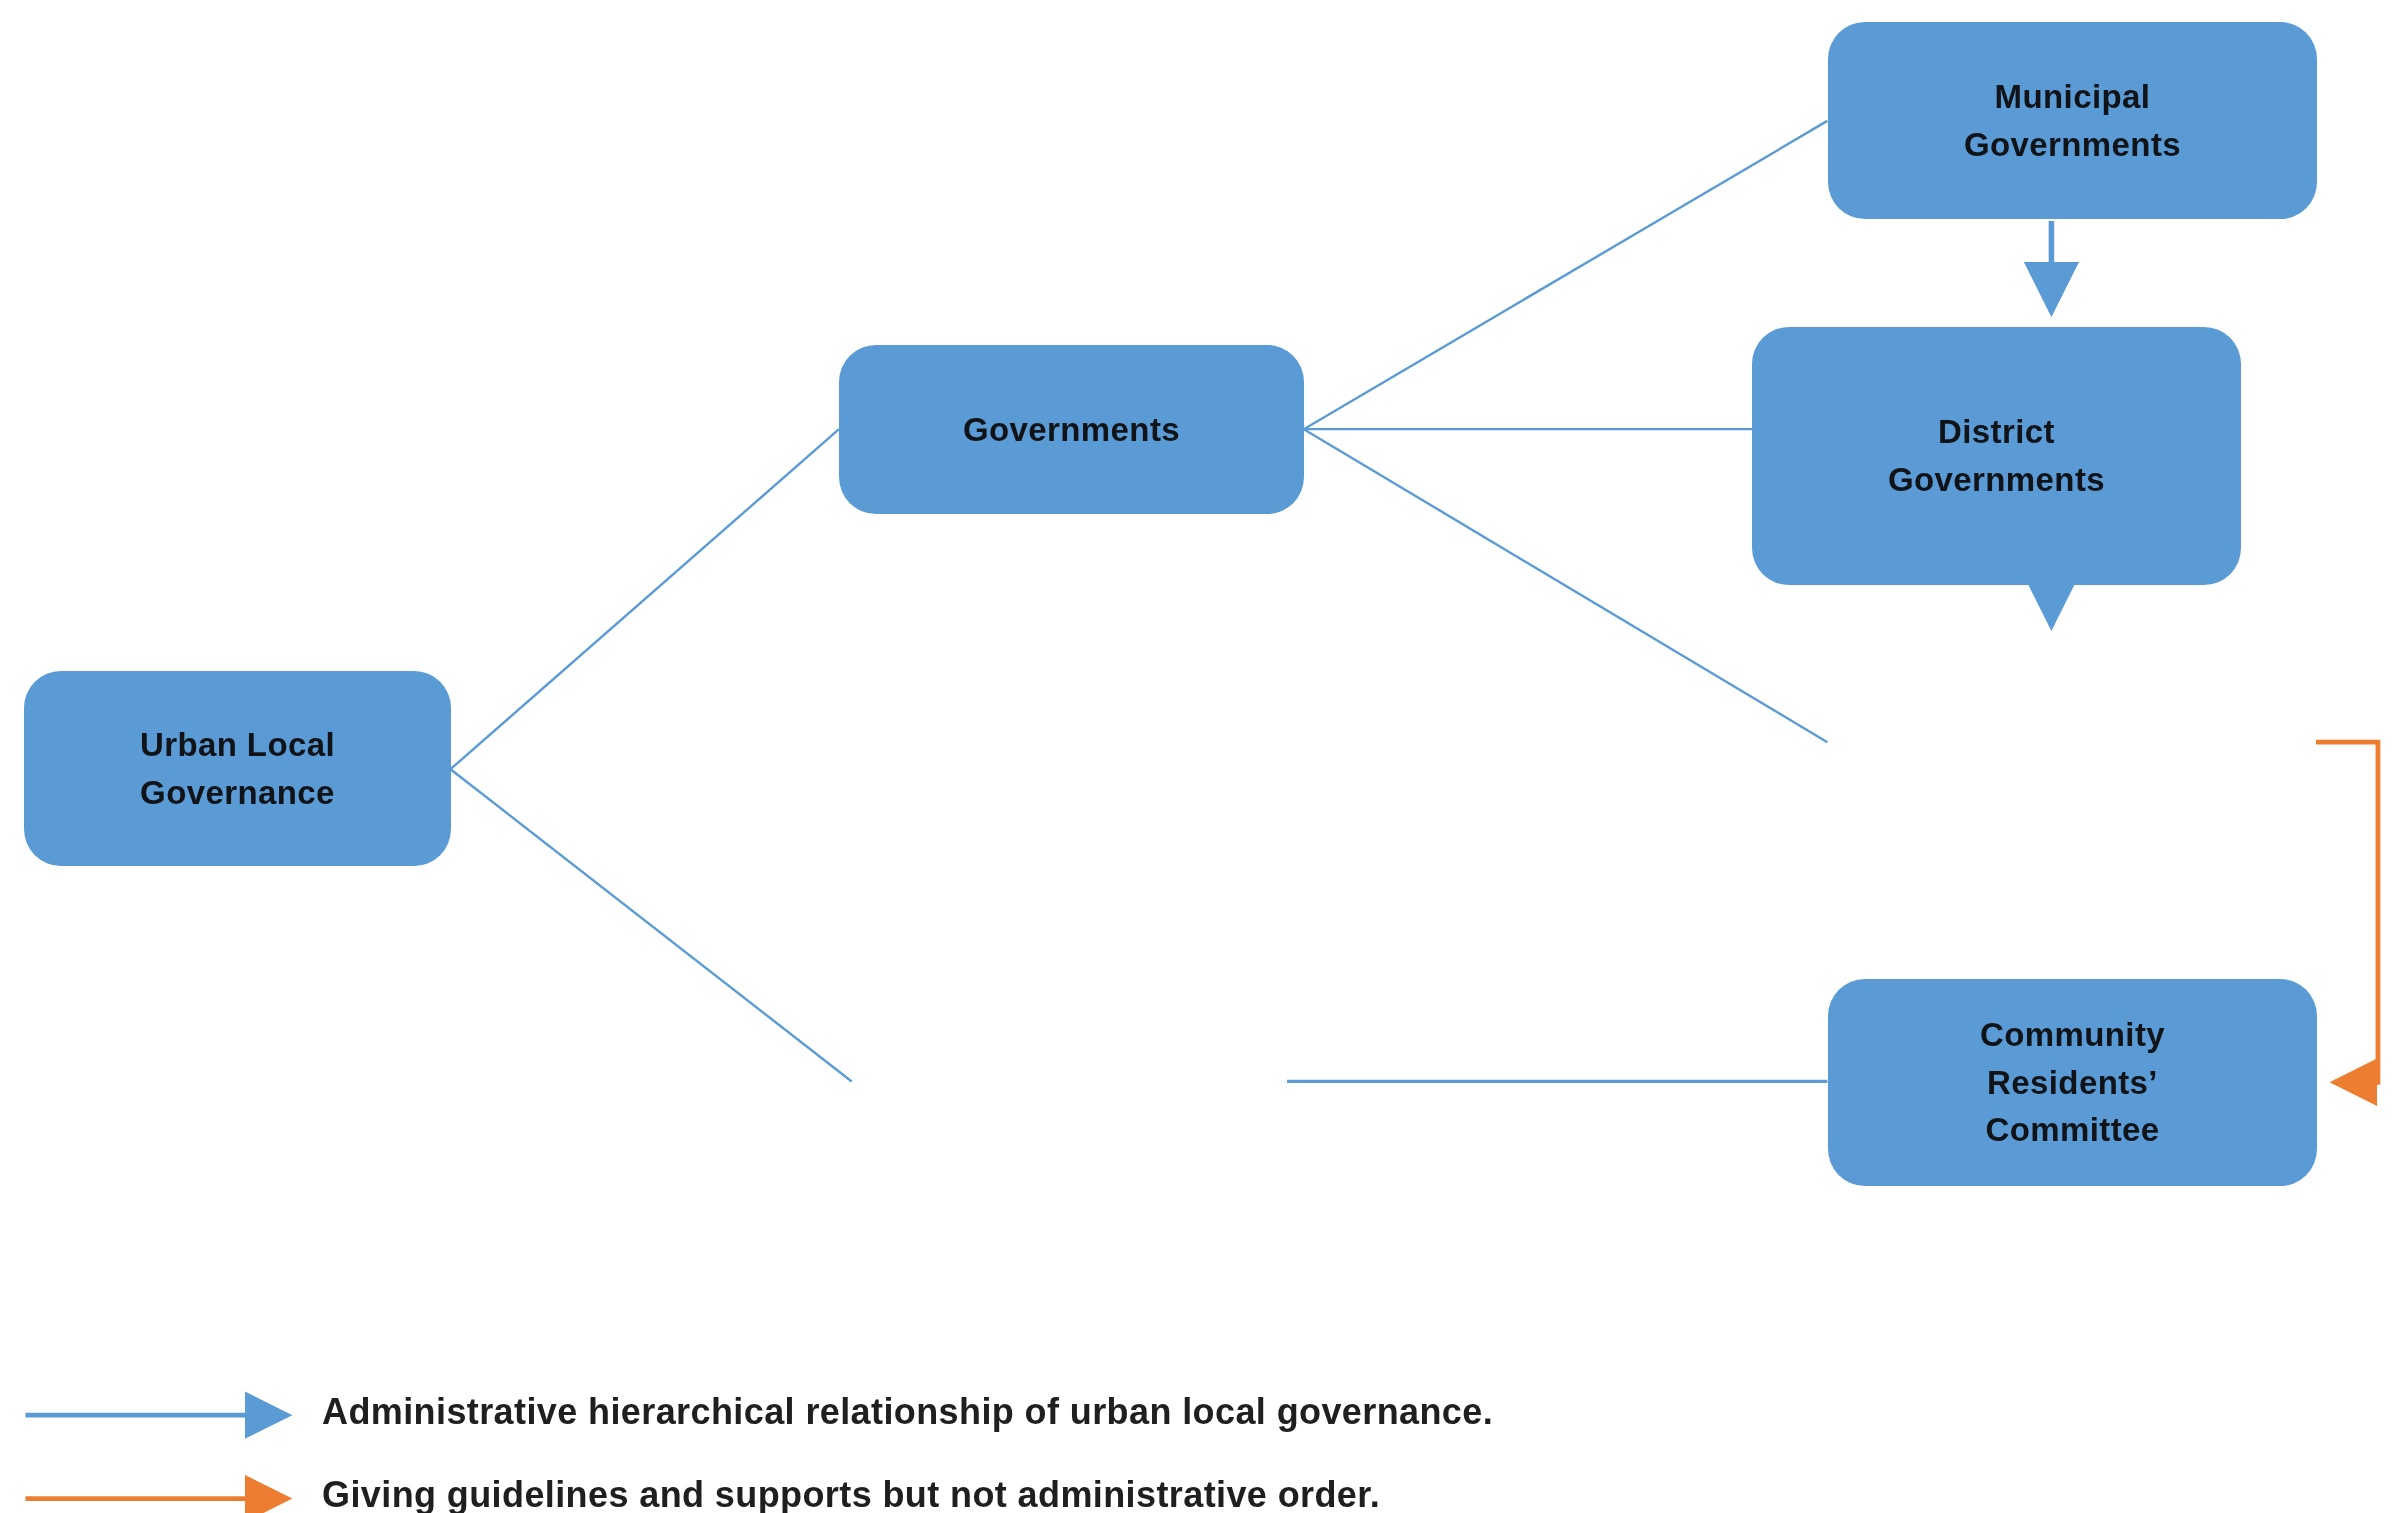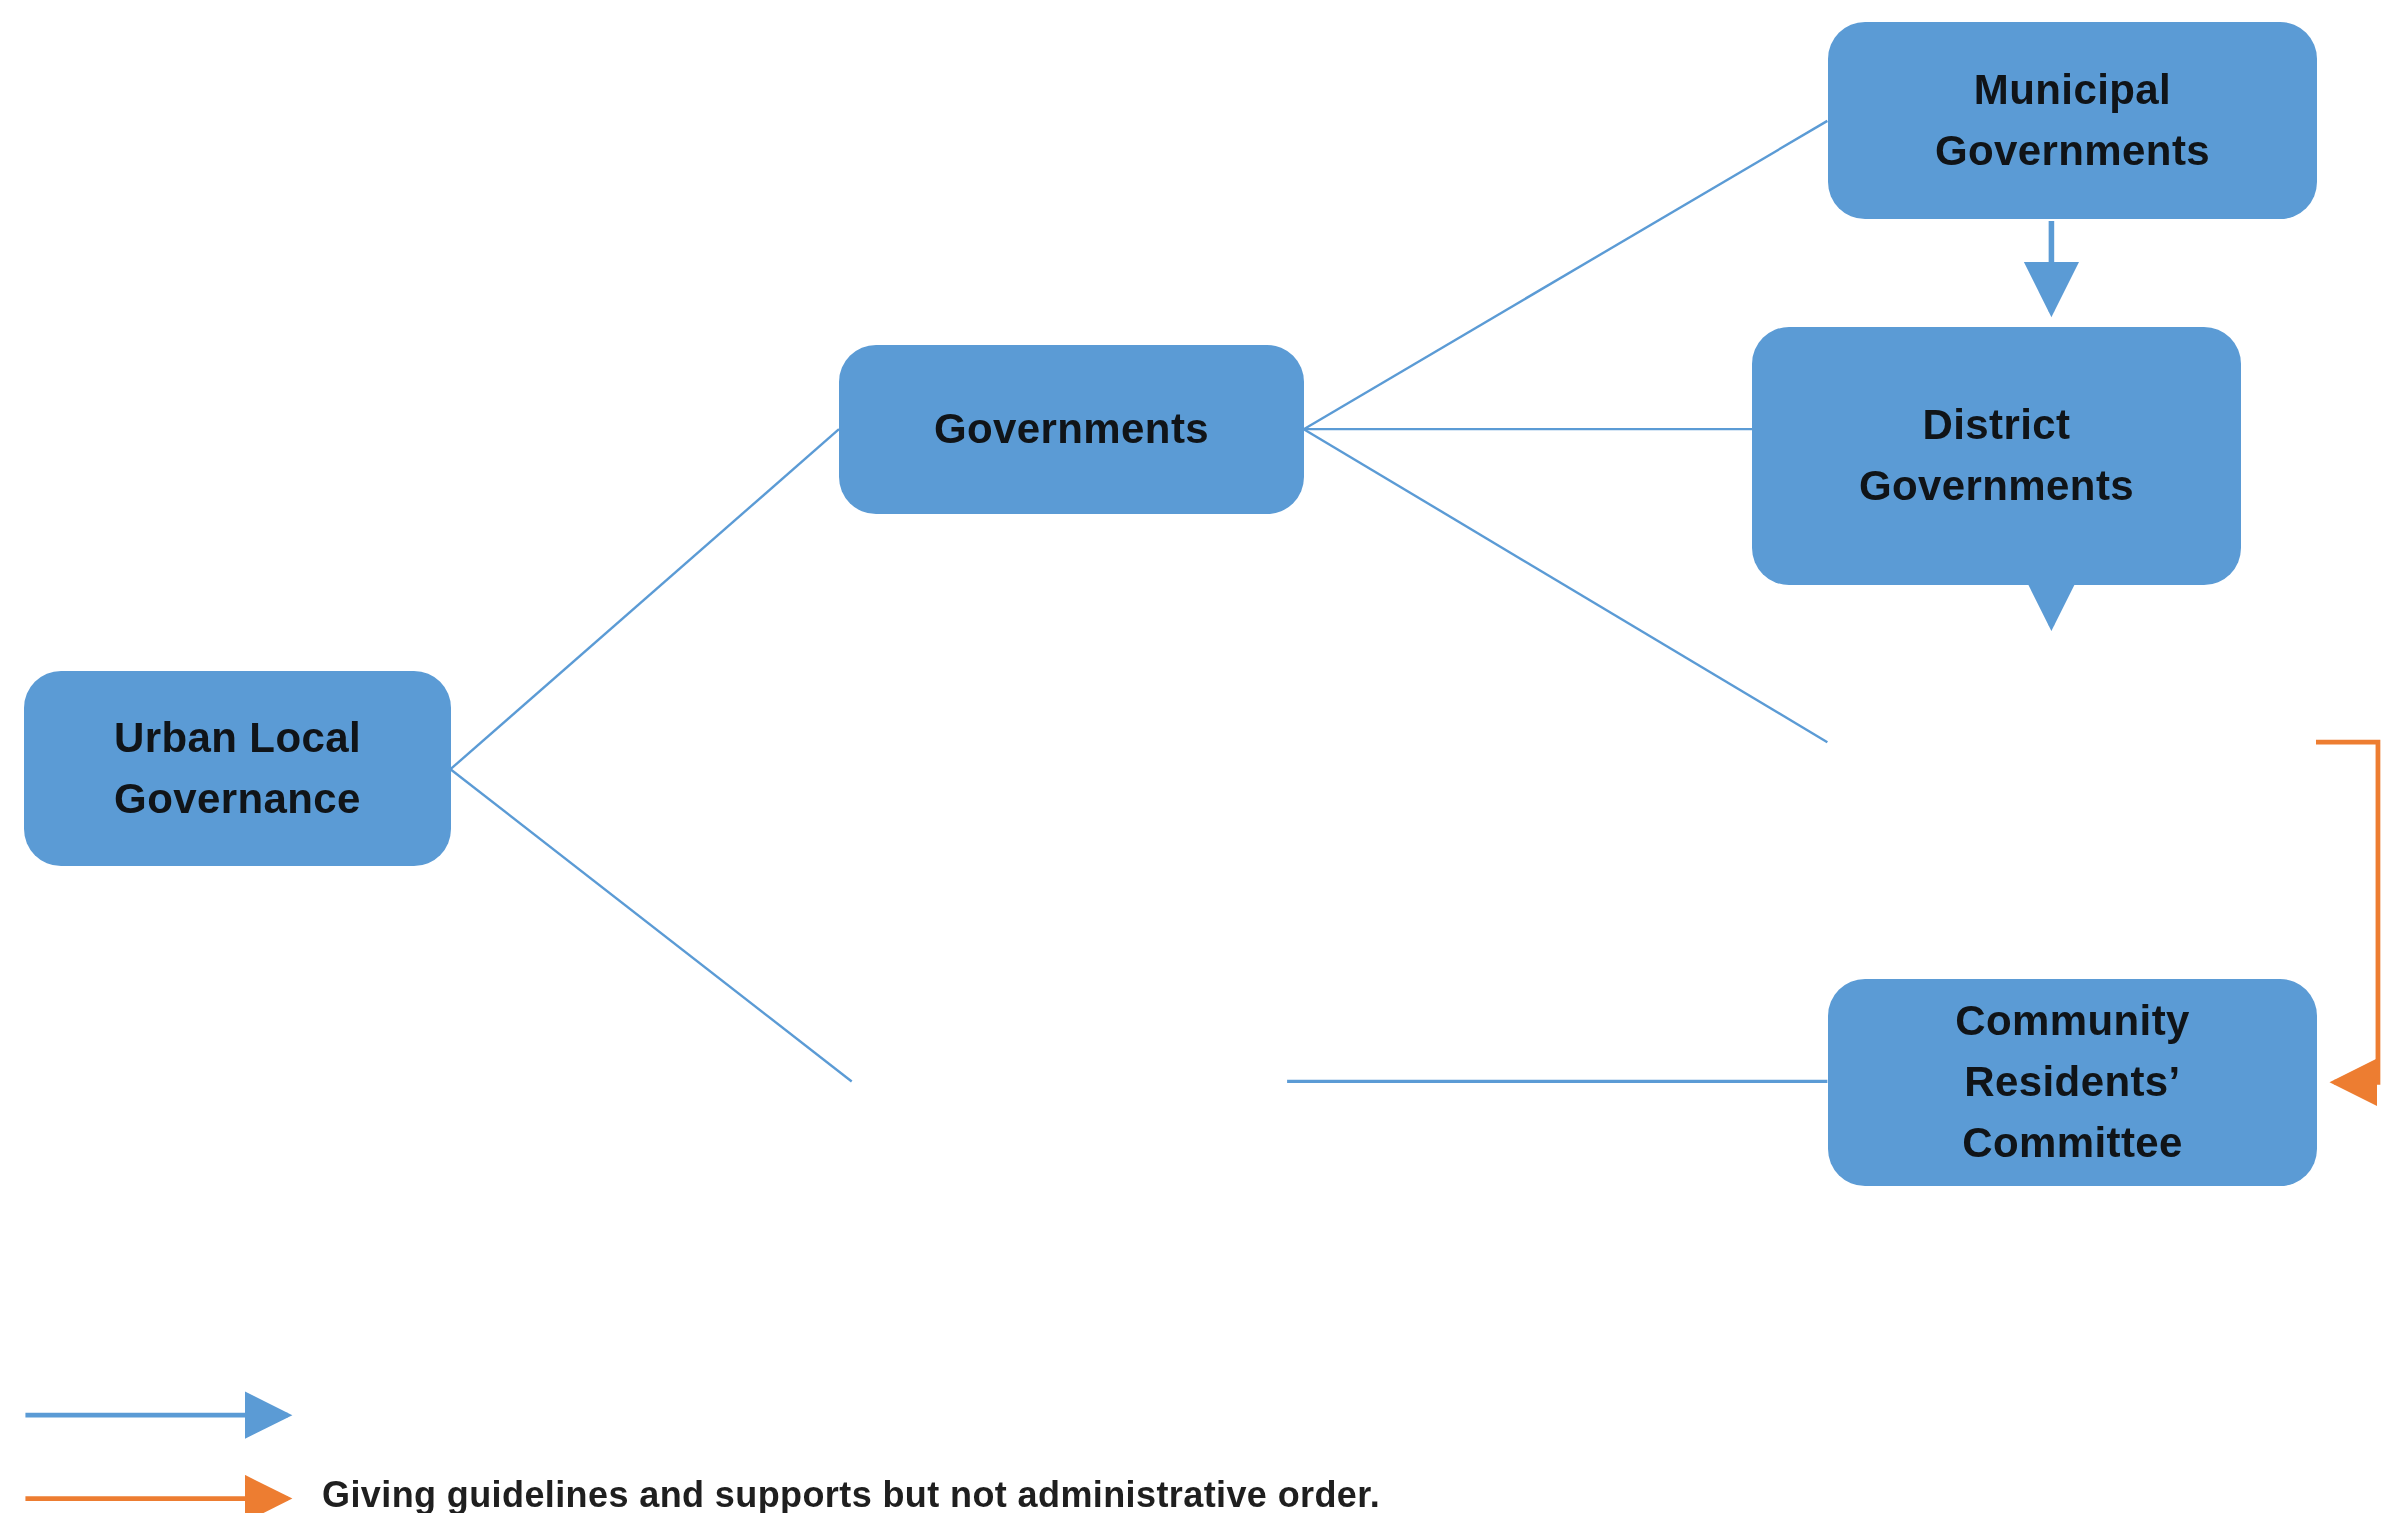--- a/index.html
+++ b/index.html
@@ -25,21 +25,21 @@
   .node {
     position: absolute;
     z-index: 2;
     display: flex;
     align-items: center;
     justify-content: center;
     text-align: center;
     background: var(--node-fill, #5b9bd5);
     border-radius: 37px;
     color: #101418;
-    font-size: 42px;
+    font-size: 33px;
     font-weight: 600;
     line-height: 1.45;
     white-space: pre-line;
     letter-spacing: 0.4px;
   }
   .node-ulg        { left: 24px;   top: 671px;  width: 427px; height: 195px; }
   .node-gov        { left: 839px; top: 345px;  width: 465px; height: 169px; }
   .node-municipal  { left: 1828px; top: 22px;   width: 489px; height: 197px; }
   .node-district   { left: 1752px; top: 327px;  width: 489px; height: 258px; }
   .node-street     { left: 1828px; top: 640px;  width: 489px; height: 203px; }
@@ -103,17 +103,18 @@
 
   <div class="node node-district">District
 Governments</div>
 
 
   <div class="node node-community">Community
 Residents’
 Committee</div>
 
 
+  <div class="legend-label legend-label-1">Administrative hierarchical relationship of urban local governance.</div>
 
   <div class="legend-label legend-label-2">Giving guidelines and supports but not administrative order.</div>
 
 </div>
 
 
 </body></html>

